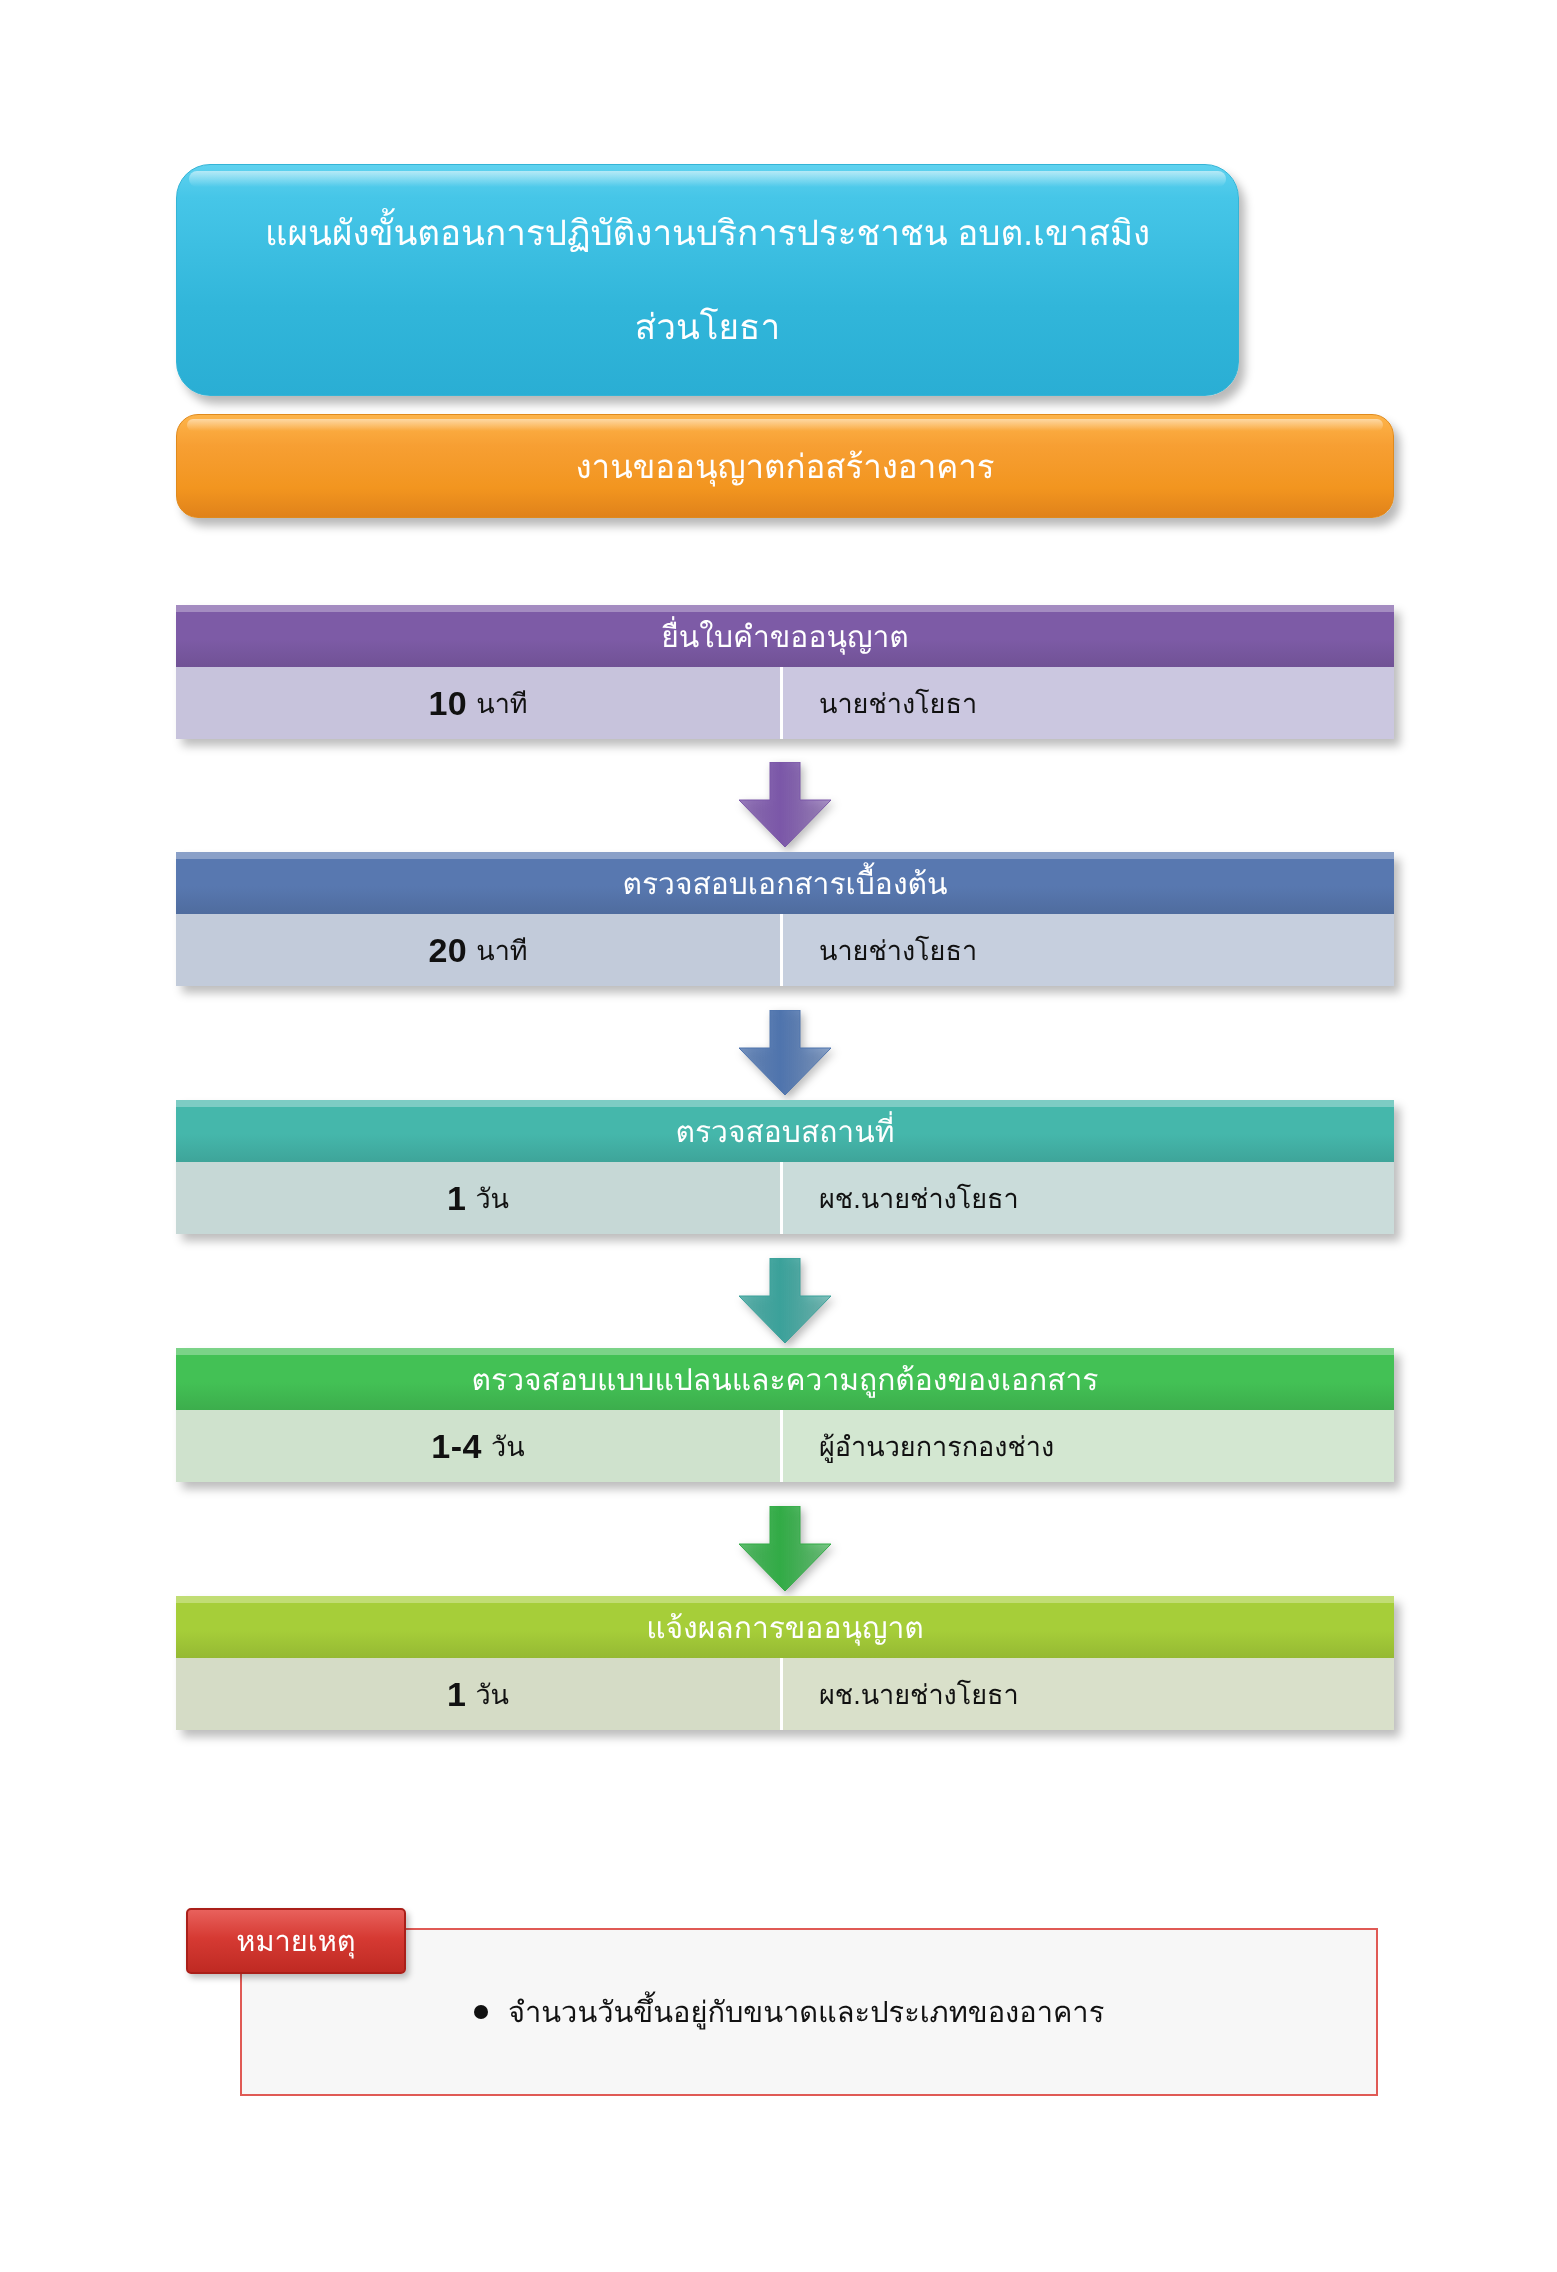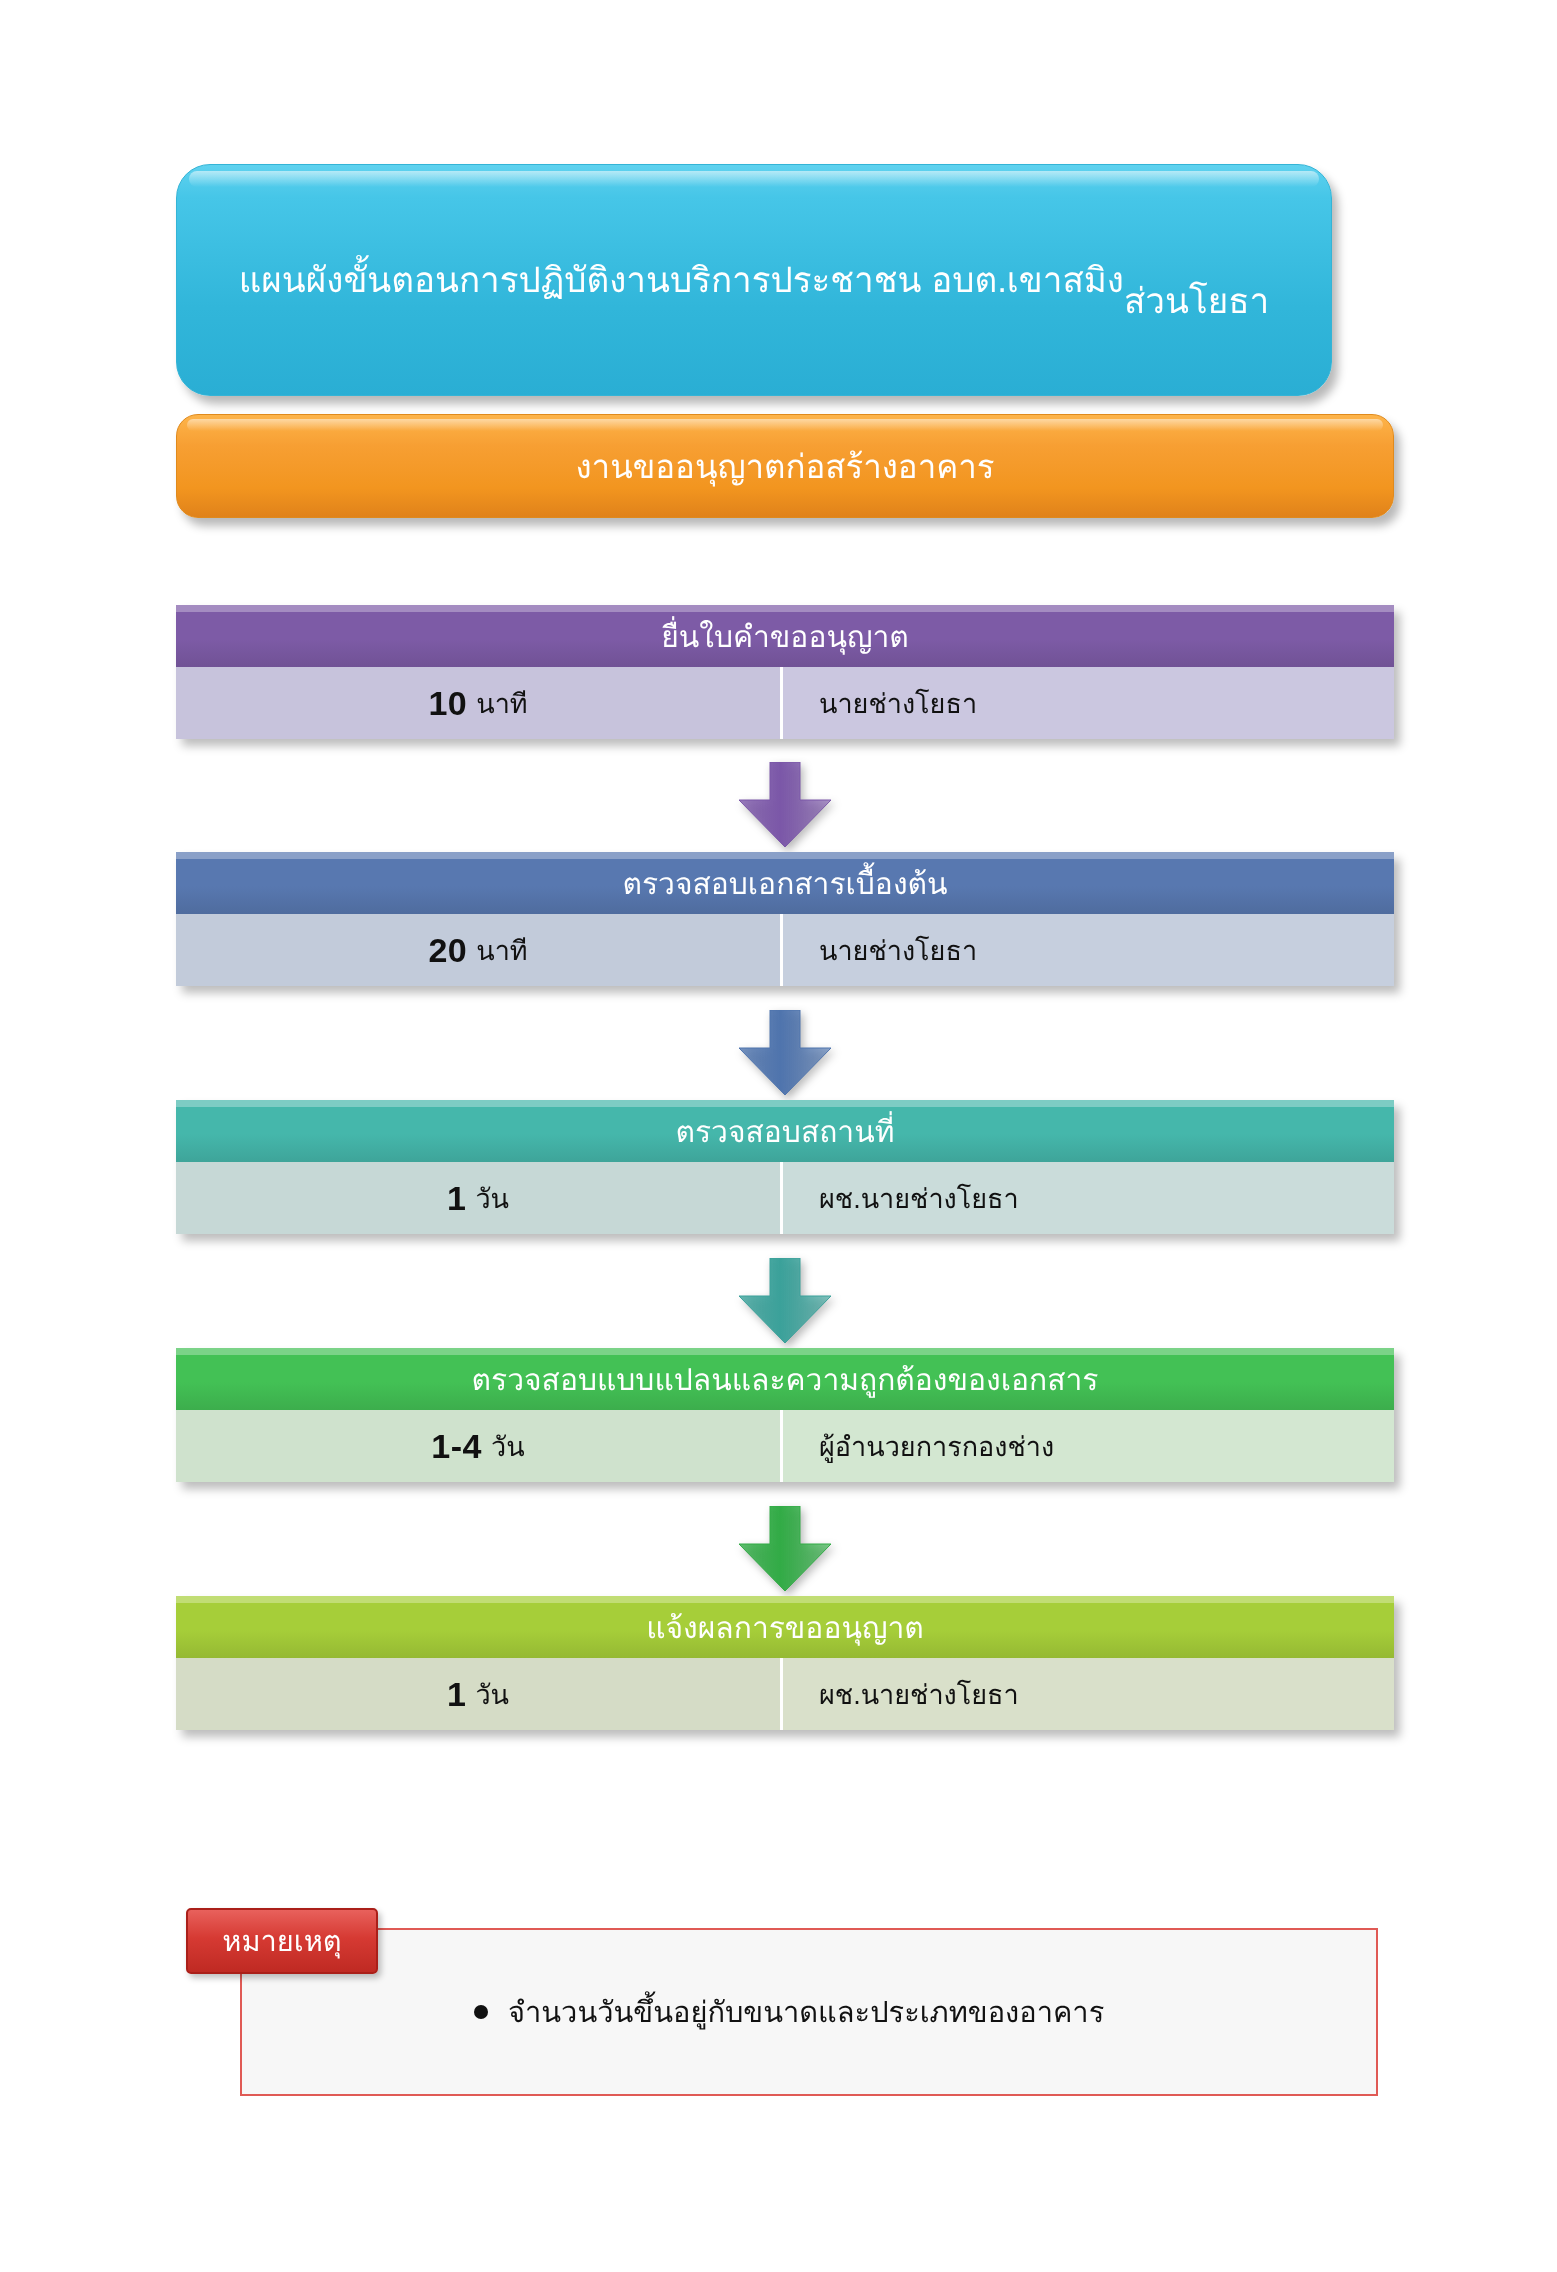--- a/index.html
+++ b/index.html
@@ -7,26 +7,26 @@
     width:1557px;height:2272px;
     background:#ffffff;
     font-family:"Liberation Sans","DejaVu Sans",sans-serif;
     position:relative;
     overflow:hidden;
   }
   .page{position:absolute;left:0;top:0;width:1557px;height:2272px;}
 
   
   .title-box{
-    position:absolute;left:176px;top:164px;width:1156px;height:232px;
+    position:absolute;left:176px;top:164px;width:1063px;height:232px;
     border-radius:34px;
     background:linear-gradient(180deg,#5fd2ef 0%,#46c6e8 14%,#31b6da 62%,#2aaed4 100%);
     box-shadow:6px 8px 10px rgba(0,0,0,.28);
     border:1px solid #34b4d6;
-    display:flex;flex-direction:row;align-items:center;justify-content:center;
+    display:flex;flex-direction:column;align-items:center;justify-content:center;
     box-sizing:border-box;padding:10px 40px;
   }
   .title-box::before{
     content:"";position:absolute;left:12px;right:12px;top:6px;height:16px;
     border-radius:20px;background:linear-gradient(180deg,rgba(255,255,255,.55),rgba(255,255,255,0));
   }
   .title-line{
     color:#ffffff;font-size:35px;line-height:1.5;white-space:nowrap;
     text-align:center;font-weight:400;
   }
@@ -77,21 +77,21 @@
   .time-unit{color:#111111;font-size:27px;margin-left:9px;}
   .owner-text{color:#111111;font-size:27px;white-space:nowrap;}
 
   
   .arrow{position:absolute;width:96px;height:86px;}
   .arrow svg{display:block;width:96px;height:86px;
              filter:drop-shadow(3px 4px 4px rgba(0,0,0,.3));}
 
   
   .remark-tab{
-    position:absolute;left:186px;top:1908px;width:192px;height:66px;
+    position:absolute;left:186px;top:1908px;width:220px;height:66px;
     background:linear-gradient(180deg,#e8615c 0%,#d63a33 45%,#bf2a23 100%);
     border:2px solid #aa1f19;border-radius:5px;
     display:flex;align-items:center;justify-content:center;
     box-shadow:3px 4px 6px rgba(0,0,0,.25);
     z-index:3;box-sizing:border-box;
   }
   .remark-tab-text{color:#ffffff;font-size:29px;white-space:nowrap;}
   .remark-box{
     position:absolute;left:240px;top:1928px;width:1138px;height:168px;
     background:#f7f7f7;border:2px solid #e05a55;

